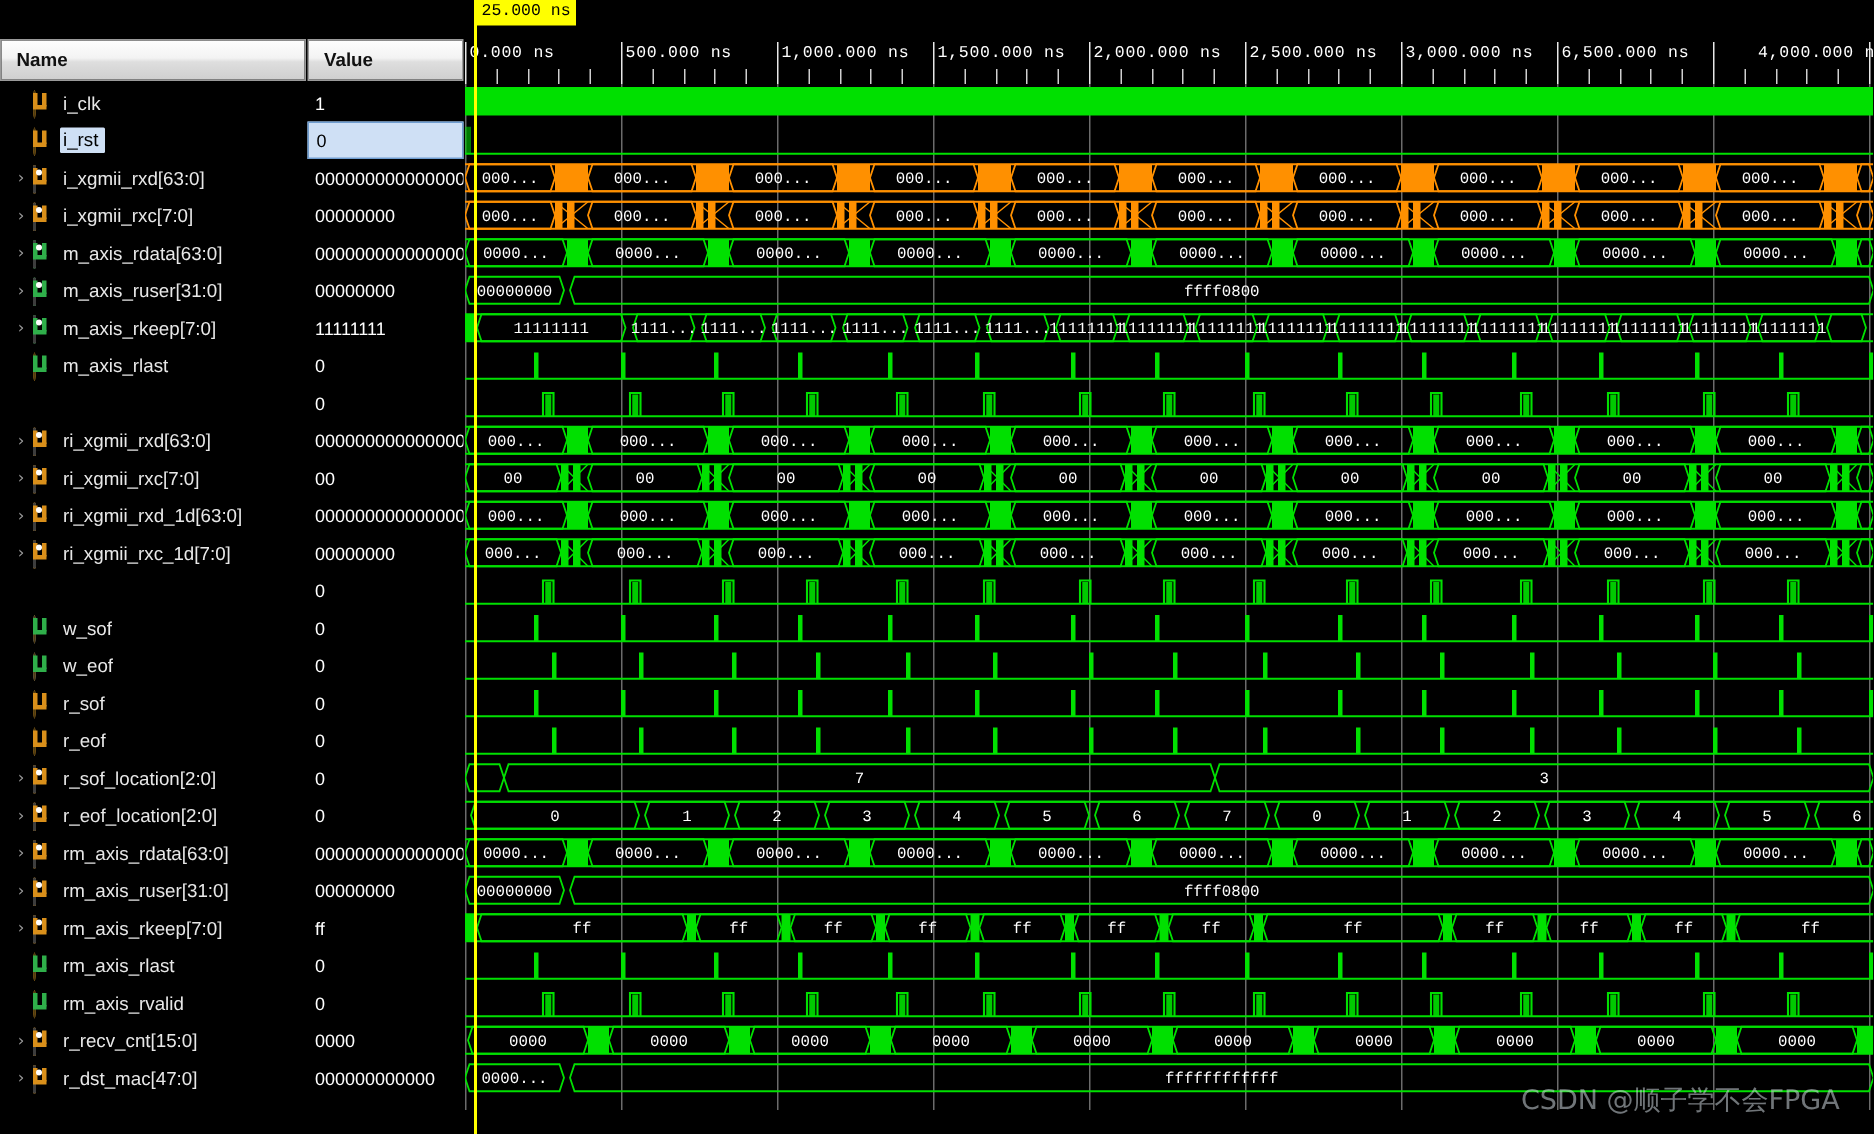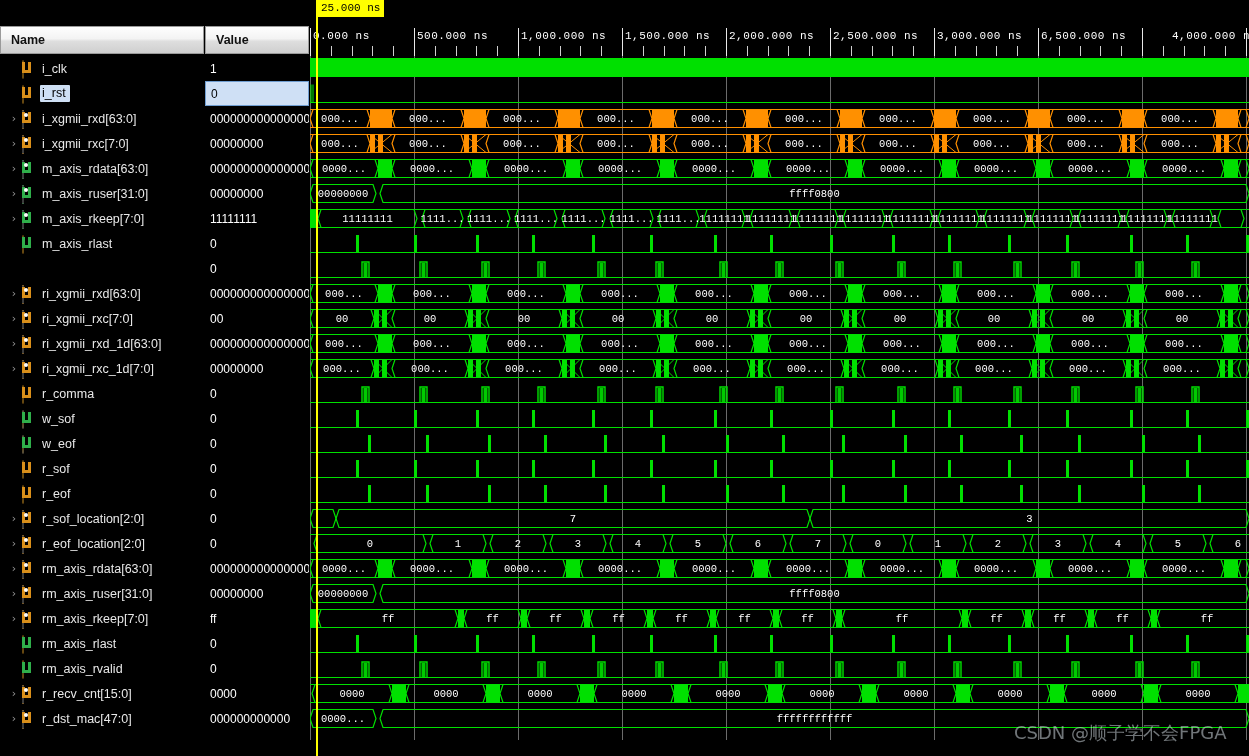--- a/index.html
+++ b/index.html
@@ -192,25 +192,20 @@
           <div class="name-cell">
             <span class="expander">›</span>
             <span class="sigicon"><i class="ic-l" style="background:#d98f1a"></i><i class="ic-r" style="background:#d98f1a"></i><i class="ic-b" style="background:#d98f1a"></i><span class="ic-sq" style="background:#f0a020"><i style="background:#ffffff"></i></span></span>
             <span class="nm">ri_xgmii_rxc_1d[7:0]</span>
           </div>
           <div class="val-cell">
             <span>00000000</span>
           </div>
         </div>
         <div class="srow">
-          <div class="name-cell">
-            <span class="expander blank">&nbsp;</span>
-            <span class="sigicon"><i class="ic-l" style="background:#d98f1a"></i><i class="ic-r" style="background:#d98f1a"></i><i class="ic-b" style="background:#d98f1a"></i><span class="ic-dot" style="background:#f0a020"></span></span>
-            <span class="nm">r_comma</span>
-          </div>
           <div class="val-cell">
             <span>0</span>
           </div>
         </div>
         <div class="srow">
           <div class="name-cell">
             <span class="expander blank">&nbsp;</span>
             <span class="sigicon"><i class="ic-l" style="background:#2faf4a"></i><i class="ic-r" style="background:#2faf4a"></i><i class="ic-b" style="background:#2faf4a"></i><span class="ic-dot" style="background:#b8b8b8"></span></span>
             <span class="nm">w_sof</span>
           </div>

